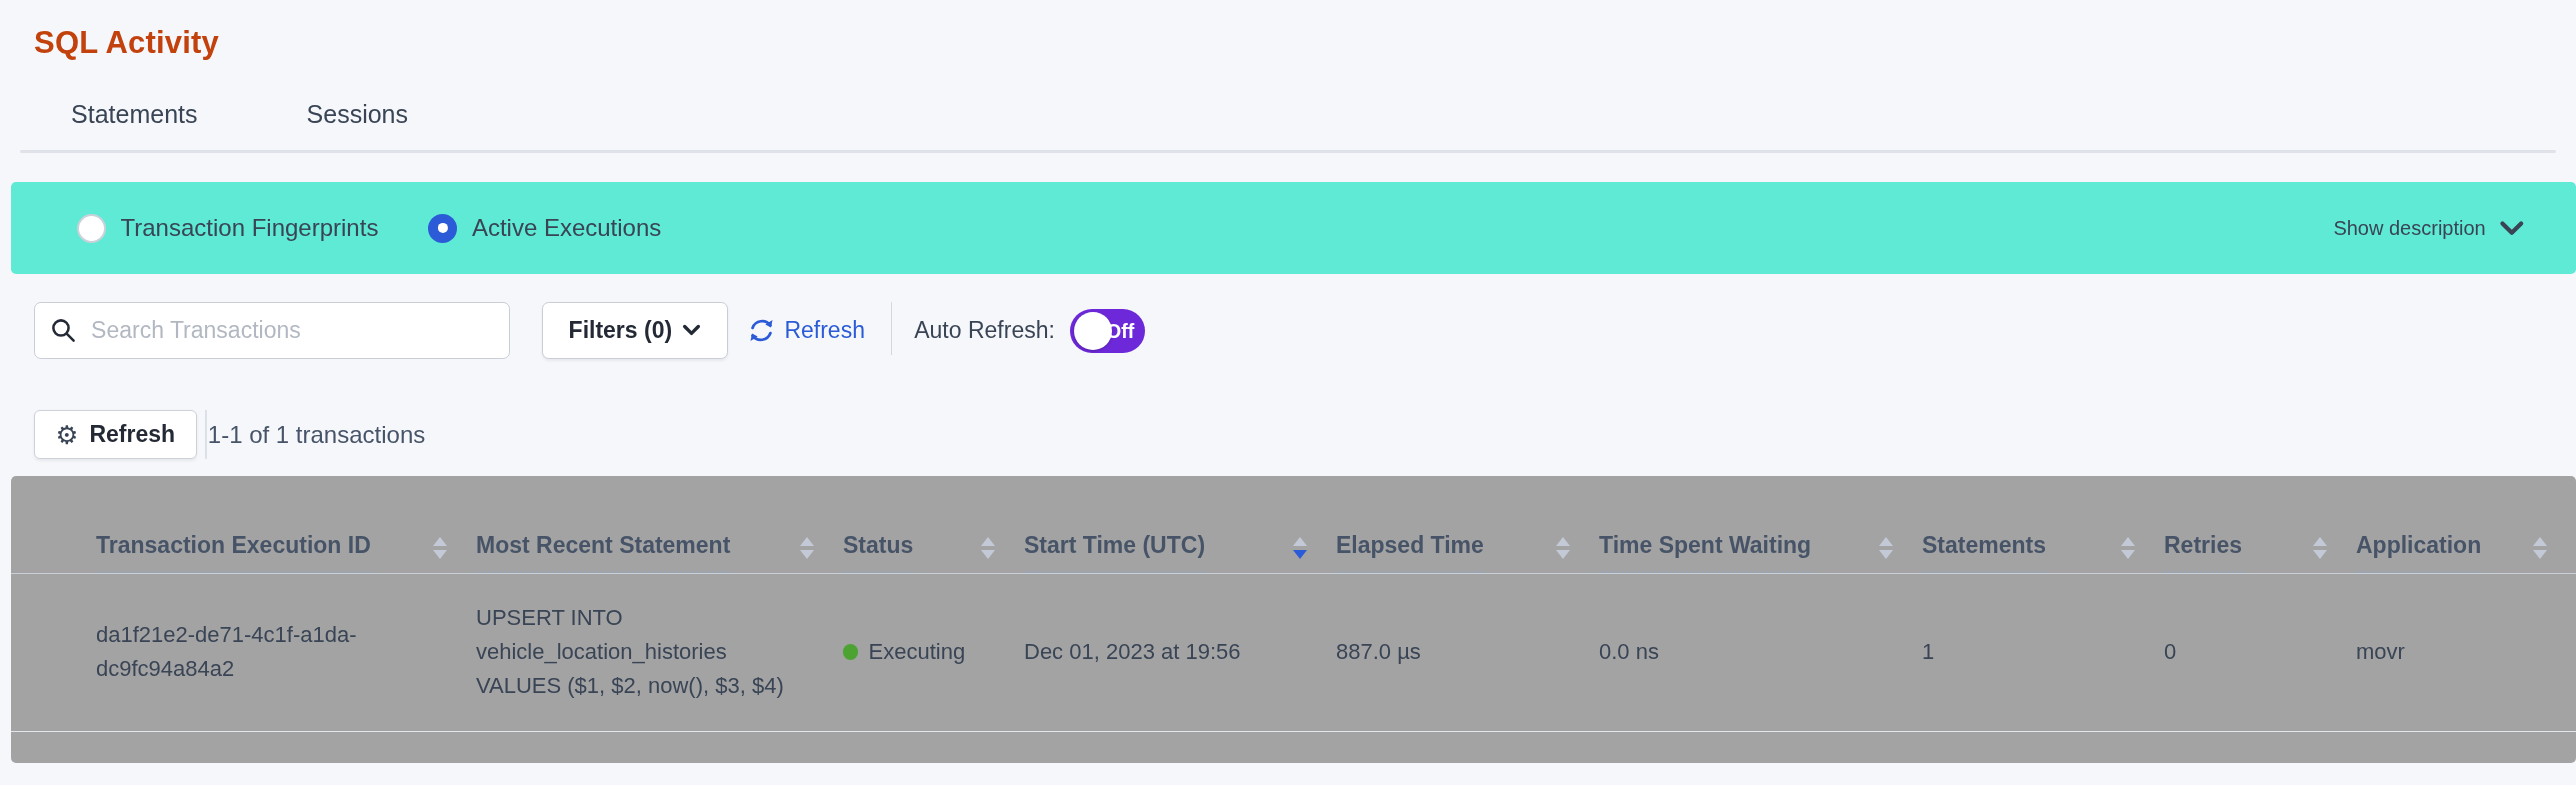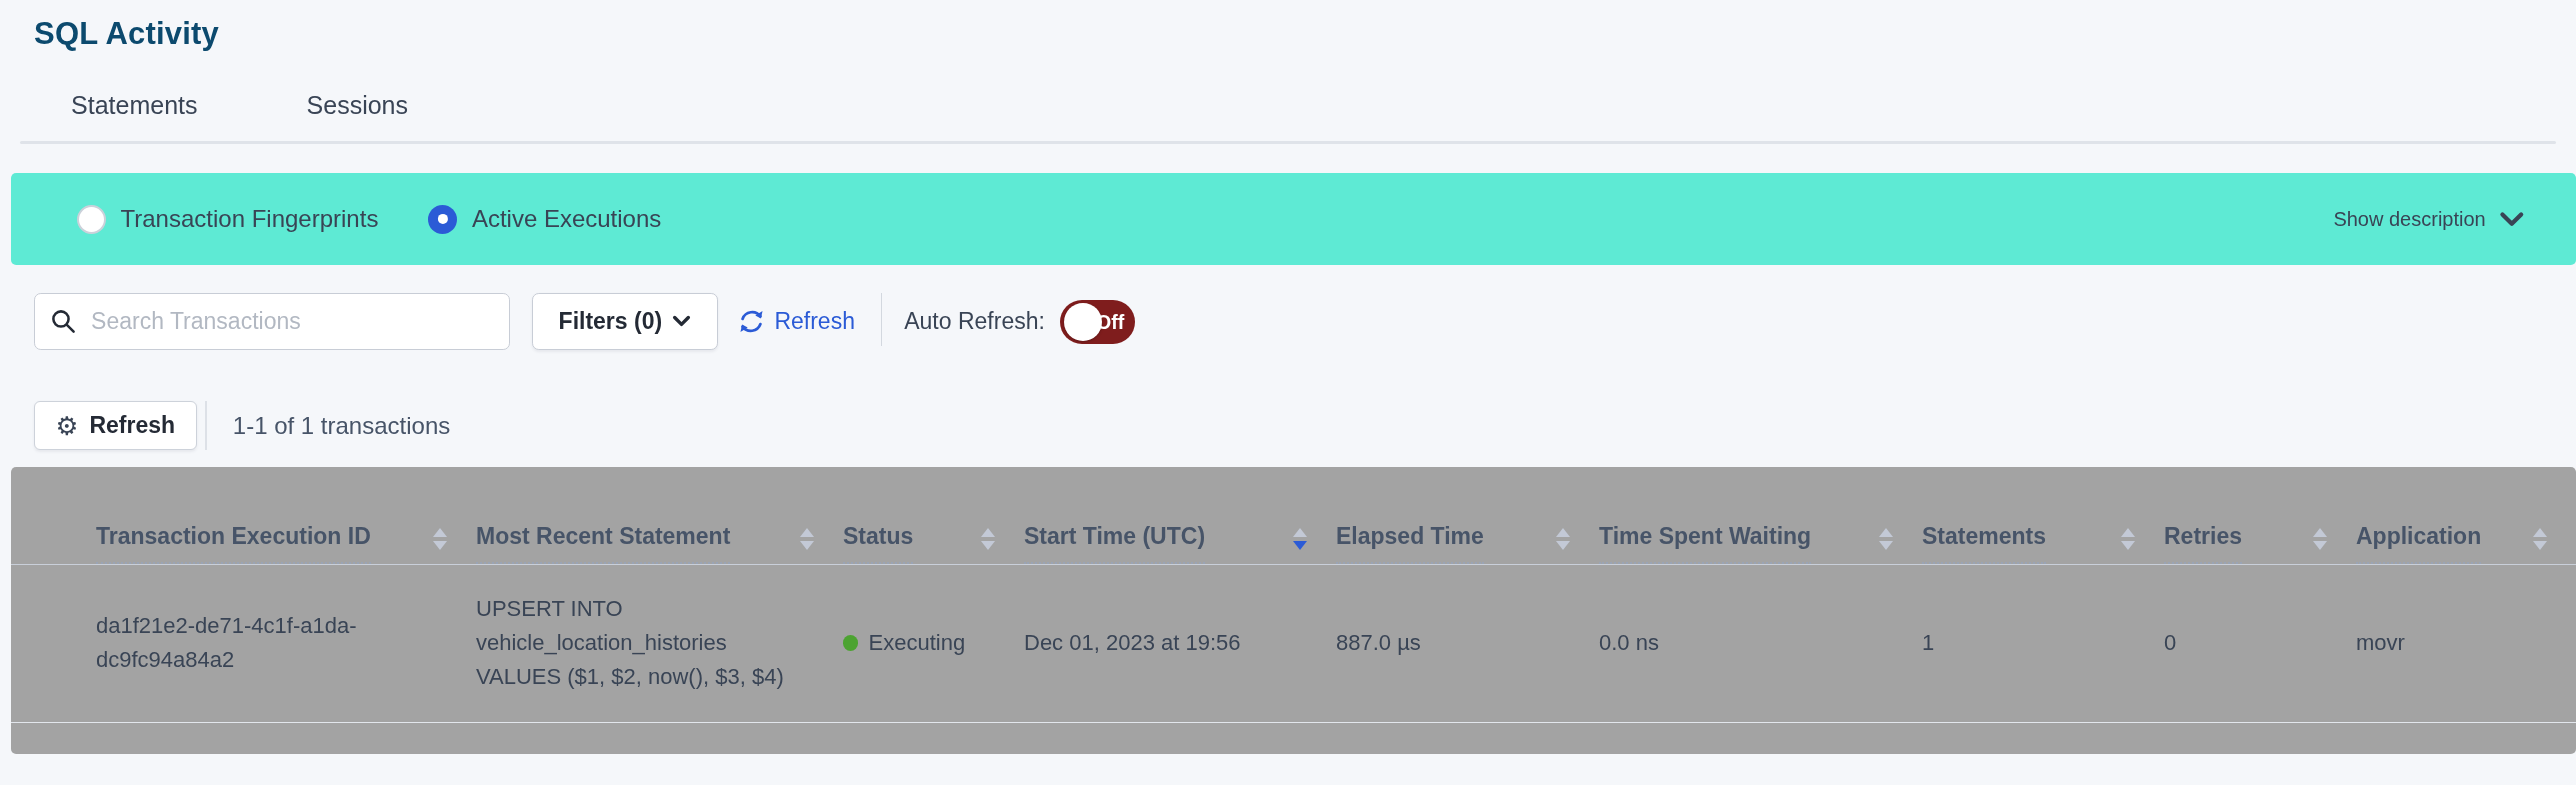--- a/index.html
+++ b/index.html
@@ -5,22 +5,22 @@
   * { margin: 0; padding: 0; box-sizing: border-box; }
   html, body {
     width: 2576px; height: 785px;
     background: #F5F7FA;
     font-family: "Liberation Sans", "DejaVu Sans", sans-serif;
     color: #394455;
     overflow: hidden;
   }
   
   .page-title {
-    font-size: 31px; font-weight: 700; color: #0c4a6e;
-    padding: 16px 0 0 34px; letter-spacing: 0.2px;
+    font-size: 31px; font-weight: 700; color: #c2410c;
+    padding: 25px 0 0 34px; letter-spacing: 0.2px;
   }
   
   .tabbar {
     position: relative;
     margin: 39px 19.6px 0 19.6px;
     padding-left: 43px;
     display: flex; align-items: flex-end;
   }
   .tabbar .baseline {
     position: absolute; left: 0; right: 0; bottom: 0;
@@ -72,59 +72,59 @@
     border: 1.7px solid #C8CDD6; border-radius: 6.8px;
     display: flex; align-items: center; padding: 0 15.4px;
   }
   .search-box svg { flex: 0 0 auto; }
   .search-box input {
     border: none; outline: none; flex: 1; margin-left: 13.7px;
     font-size: 23px; font-family: inherit; color: #394455; background: transparent;
   }
   .search-box input::placeholder { color: #B2B8C2; }
   .filters-btn {
-    margin-left: 22px; height: 57px; padding: 0 25.6px;
+    margin-left: 32px; height: 57px; padding: 0 25.6px;
     background: #fff; border: 1.7px solid #C8CDD6; border-radius: 6.8px;
     box-shadow: 0 1.7px 2.6px rgba(60,70,90,0.08);
     display: flex; align-items: center; cursor: pointer;
     font-size: 23px; font-weight: 700; color: #242A35;
   }
   .filters-btn svg { margin-left: 10.2px; }
   .asof-text { margin-left: 24px; font-size: 23px; color: #5A6472; white-space: nowrap; }
   .refresh-link {
     display: flex; align-items: center; margin-left: 19px; cursor: pointer;
     font-size: 23px; color: #2B5BD6; white-space: nowrap;
   }
   .refresh-link svg { margin-right: 8.5px; }
   .v-divider { width: 1.7px; height: 53px; background: #D3D8DF; margin: 0 22px 0 25.6px; }
   .auto-refresh { display: flex; align-items: center; font-size: 23px; color: #394455; white-space: nowrap; }
   .toggle {
     margin-left: 15.4px; width: 75px; height: 44px; border-radius: 22px;
-    background: #7f1d1d; position: relative; cursor: pointer; flex: 0 0 auto;
+    background: #6d28d9; position: relative; cursor: pointer; flex: 0 0 auto;
   }
   .toggle .knob {
     position: absolute; left: 3.4px; top: 3.4px; width: 38px; height: 38px;
     border-radius: 50%; background: #fff; box-shadow: 0 0.9px 2.6px rgba(0,0,0,0.25);
   }
   .toggle .state {
     position: absolute; right: 11px; top: 50%; transform: translateY(-50%);
     color: #fff; font-size: 19.6px; font-weight: 700;
   }
   
   .table-controls { display: flex; align-items: center; margin: 51px 0 0 34px; }
   .columns-btn {
     height: 49px; padding: 0 20.5px; background: #fff;
     border: 1.7px solid #CDD2DA; border-radius: 6px;
     box-shadow: 0 1.7px 2.6px rgba(60,70,90,0.08);
     display: flex; align-items: center; cursor: pointer;
     font-size: 23px; font-weight: 700; color: #242A35;
   }
   .columns-btn .gear { font-family: "DejaVu Sans", sans-serif; font-size: 25.6px; font-weight: 400; margin-right: 11px; color: #394455; }
   .ctrl-divider { width: 1.7px; height: 49px; background: #DDE1E7; margin-left: 8.5px; }
-  .results-count { margin-left: 26px; font-size: 24px; color: #475468; text-align: right; }
+  .results-count { margin-left: 1px; font-size: 24px; color: #475468; text-align: right; }
   
   .table-card {
     background: #a3a3a3; border-radius: 5.1px;
     margin: 17px 0 0 11px; width: 2565px; height: 287px;
     overflow: hidden;
   }
   table { border-collapse: collapse; table-layout: fixed; width: 100%; }
   col.c1 { width: 465px; } col.c2 { width: 367px; } col.c3 { width: 181px; }
   col.c4 { width: 312px; } col.c5 { width: 263px; } col.c6 { width: 323px; }
   col.c7 { width: 242px; } col.c8 { width: 192px; } col.c9 { width: auto; }

